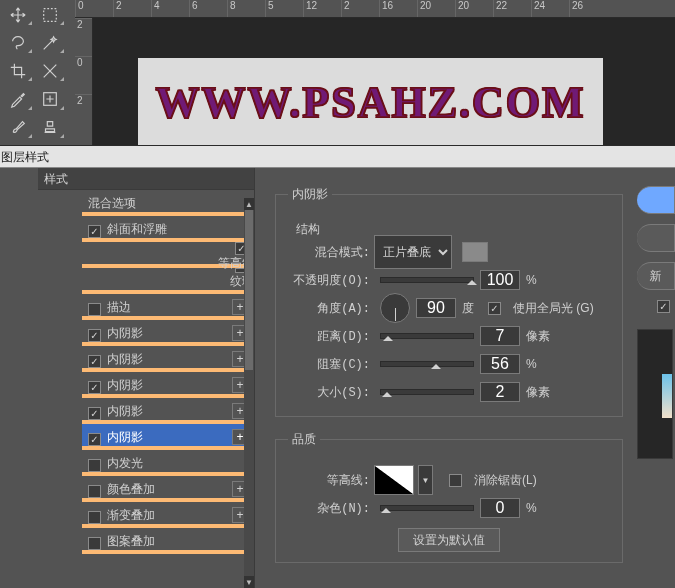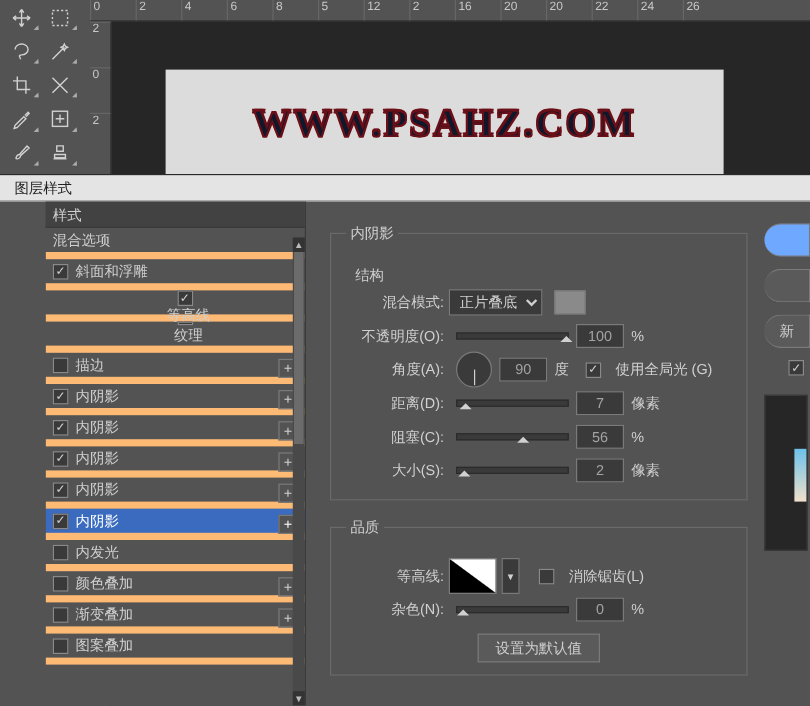--- a/index.html
+++ b/index.html
@@ -69,39 +69,39 @@
     background: #262626;
   }
   .canvas-doc {
     position: absolute;
     top: 40px; left: 45px; width: 465px; height: 88px;
     background: #dcdcdc;
     display: flex; align-items: center; justify-content: center;
   }
   .canvas-txt {
     font-family: "Times New Roman", serif;
-    font-size: 32px;
+    font-size: 44px;
     font-weight: bold;
     letter-spacing: 2px;
-    color: #0f172a;
+    color: #701a75;
     -webkit-text-stroke: 1.4px #6b0f18;
     text-shadow: 1px 1px 0 #6b0f18, -1px -1px 0 #6b0f18, 1px -1px 0 #6b0f18, -1px 1px 0 #6b0f18;
   }
   .dialog {
     position: absolute;
     top: 145px; left: 0; right: 0; bottom: 0;
     background: #535353;
     border-top: 1px solid #2a2a2a;
   }
   .title-bar {
     background: #e4e4e4;
     color: #222;
     height: 22px;
     line-height: 22px;
-    padding-left: 12px;
+    padding-left: 1px;
     font-size: 12px;
     border-bottom: 1px solid #888;
   }
   .dlg-body {
     display: flex;
     height: calc(100% - 22px);
     padding-left: 38px;
   }
   .left-panel {
     width: 217px;
@@ -112,26 +112,27 @@
     background: #424242;
     height: 22px; line-height: 22px;
     padding-left: 6px;
     border-bottom: 1px solid #3a3a3a;
   }
   .styles-list {
     overflow-y: auto;
   }
   .style-row {
     display: flex;
-    align-items: center;
+    align-items: flex-end;
     height: 26px;
     padding-left: 6px;
-    border-bottom: 6px solid #fdba74;
-    position: relative;
-    cursor: pointer;
+    border-bottom: 4px solid #fdba74;
+    position: relative;
+    cursor: pointer;
+    margin-left: 44px;
   }
   .style-row.sel { background: #3b6bbf; color: #fff; }
   .chk {
     width: 13px; height: 13px;
     border: 1px solid #8a8a8a;
     background: #3a3a3a;
     margin-right: 6px;
     display: inline-flex;
     align-items: center; justify-content: center;
     font-size: 10px;
@@ -183,26 +184,27 @@
   .row {
     display: flex;
     align-items: center;
     height: 28px;
   }
   .row .lbl {
     width: 86px;
     text-align: right;
     padding-right: 4px;
     color: #d0d0d0;
+    font-family: Liberation Mono, monospace;
   }
   select {
     background: #3a3a3a;
     color: #d0d0d0;
     border: 1px solid #7a7a7a;
-    height: 22px;
+    height: 34px;
     font-size: 12px;
     padding: 0 4px;
     text-align: center;
   }
   .swatch {
     width: 26px; height: 20px;
     background: #8a8a8a;
     border: 1px solid #7a7a7a;
     margin-left: 10px;
     cursor: pointer;
@@ -218,23 +220,23 @@
     position: absolute;
     top: -3px;
     width: 0; height: 0;
     border: 5px solid transparent;
     border-bottom-color: #d0d0d0;
   }
   .numbox {
     width: 40px; height: 20px;
     background: #3a3a3a;
     border: 1px solid #7a7a7a;
-    color: #a3a3a3;
+    color: #ffffff;
     text-align: center;
-    font-size: 12px;
+    font-size: 16px;
   }
   .unit { margin-left: 6px; }
   .dial {
     width: 30px; height: 30px;
     border-radius: 50%;
     background: #3a3a3a;
     border: 1px solid #7a7a7a;
     position: relative;
     margin: 0 6px;
   }

